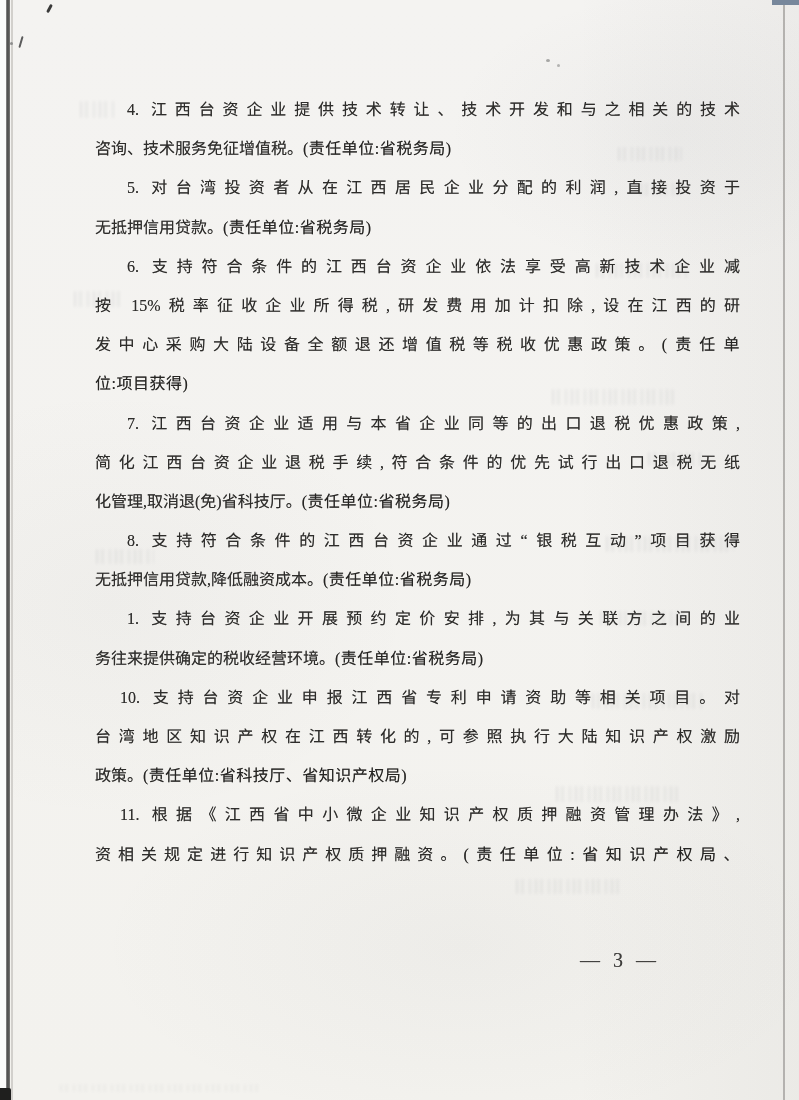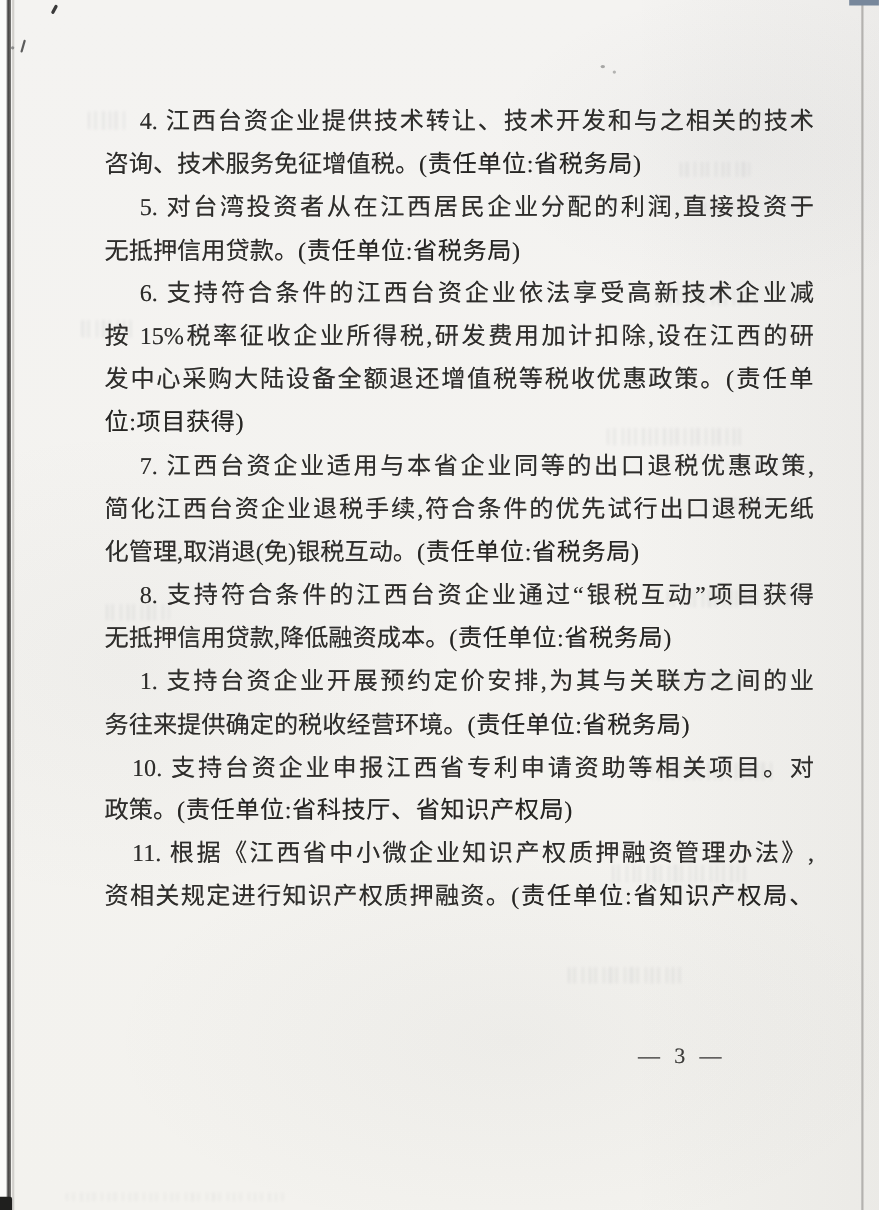--- a/index.html
+++ b/index.html
@@ -30,21 +30,21 @@
   .mark-5{left:557px;top:64px;width:3px;height:3px;background:#b3b3b1;border-radius:50%;}
   
   .bleed{position:absolute;opacity:.15;filter:blur(1.6px);border-radius:2px;
     background:repeating-linear-gradient(90deg,
       rgba(85,90,100,.65) 0 2px, transparent 2px 5px,
       rgba(85,90,100,.45) 5px 8px, transparent 8px 13px,
       rgba(85,90,100,.55) 13px 15px, transparent 15px 19px);}
   .bleed.light{opacity:.09;}
   
   .textblock{position:absolute;left:95px;top:90px;width:645px;}
-  .line{height:39.2px;line-height:39.2px;font-size:22px;color:#2e2d2b;
+  .line{height:39.2px;line-height:39.2px;font-size:16px;color:#2e2d2b;
     text-align:justify;white-space:nowrap;
     text-shadow:0 0 .5px rgba(45,45,45,.55);}
   .full{text-align-last:justify;}
   .fin{text-align-last:left;}
   .ind{text-indent:32px;}
   .ind2{text-indent:25px;}
   .em{font-weight:400;color:#262523;letter-spacing:.5px;}
   .pagenum{position:absolute;top:949px;left:570px;width:100px;
     font-size:20px;color:#3e3d3b;text-align:center;letter-spacing:4px;
     text-shadow:0 0 .5px rgba(45,45,45,.5);}
@@ -85,26 +85,27 @@
     <div class="line ind full"><span class="t">4. 江西台资企业提供技术转让、技术开发和与之相关的技术</span><span class="em"></span></div>
     <div class="line fin"><span class="t">咨询、技术服务免征增值税。</span><span class="em">(责任单位:省税务局)</span></div>
     <div class="line ind full"><span class="t">5. 对台湾投资者从在江西居民企业分配的利润,直接投资于</span><span class="em"></span></div>
     <div class="line fin"><span class="t">无抵押信用贷款。</span><span class="em">(责任单位:省税务局)</span></div>
     <div class="line ind full"><span class="t">6. 支持符合条件的江西台资企业依法享受高新技术企业减</span><span class="em"></span></div>
     <div class="line full"><span class="t">按 15%税率征收企业所得税,研发费用加计扣除,设在江西的研</span><span class="em"></span></div>
     <div class="line full"><span class="t">发中心采购大陆设备全额退还增值税等税收优惠政策。</span><span class="em">(责任单</span></div>
     <div class="line fin"><span class="t"></span><span class="em">位:项目获得)</span></div>
     <div class="line ind full"><span class="t">7. 江西台资企业适用与本省企业同等的出口退税优惠政策,</span><span class="em"></span></div>
     <div class="line full"><span class="t">简化江西台资企业退税手续,符合条件的优先试行出口退税无纸</span><span class="em"></span></div>
-    <div class="line fin"><span class="t">化管理,取消退(免)银税互动。</span><span class="em">(责任单位:省税务局)</span></div>
+    <div class="line fin"><span class="t">化管理,取消退(免)省科技厅。</span><span class="em">(责任单位:省税务局)</span></div>
     <div class="line ind full"><span class="t">8. 支持符合条件的江西台资企业通过“银税互动”项目获得</span><span class="em"></span></div>
     <div class="line fin"><span class="t">无抵押信用贷款,降低融资成本。</span><span class="em">(责任单位:省税务局)</span></div>
     <div class="line ind full"><span class="t">1. 支持台资企业开展预约定价安排,为其与关联方之间的业</span><span class="em"></span></div>
     <div class="line fin"><span class="t">务往来提供确定的税收经营环境。</span><span class="em">(责任单位:省税务局)</span></div>
     <div class="line ind2 full"><span class="t">10. 支持台资企业申报江西省专利申请资助等相关项目。对</span><span class="em"></span></div>
+    <div class="line full"><span class="t">台湾地区知识产权在江西转化的,可参照执行大陆知识产权激励</span><span class="em"></span></div>
     <div class="line fin"><span class="t">政策。</span><span class="em">(责任单位:省科技厅、省知识产权局)</span></div>
     <div class="line ind2 full"><span class="t">11. 根据《江西省中小微企业知识产权质押融资管理办法》,</span><span class="em"></span></div>
     <div class="line full"><span class="t">资相关规定进行知识产权质押融资。</span><span class="em">(责任单位:省知识产权局、</span></div>
   </main>
 
   <div class="pagenum">— 3 —</div>
 
 </div>
 
 </body></html>

